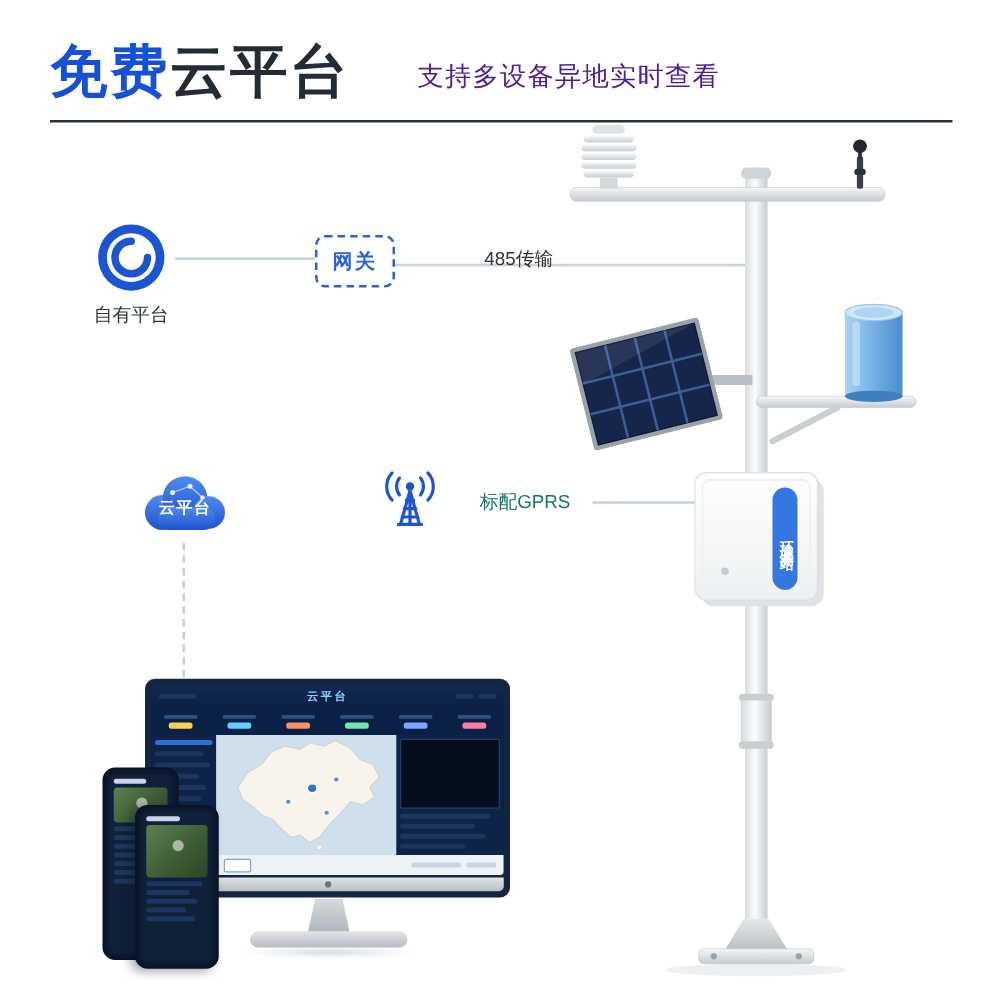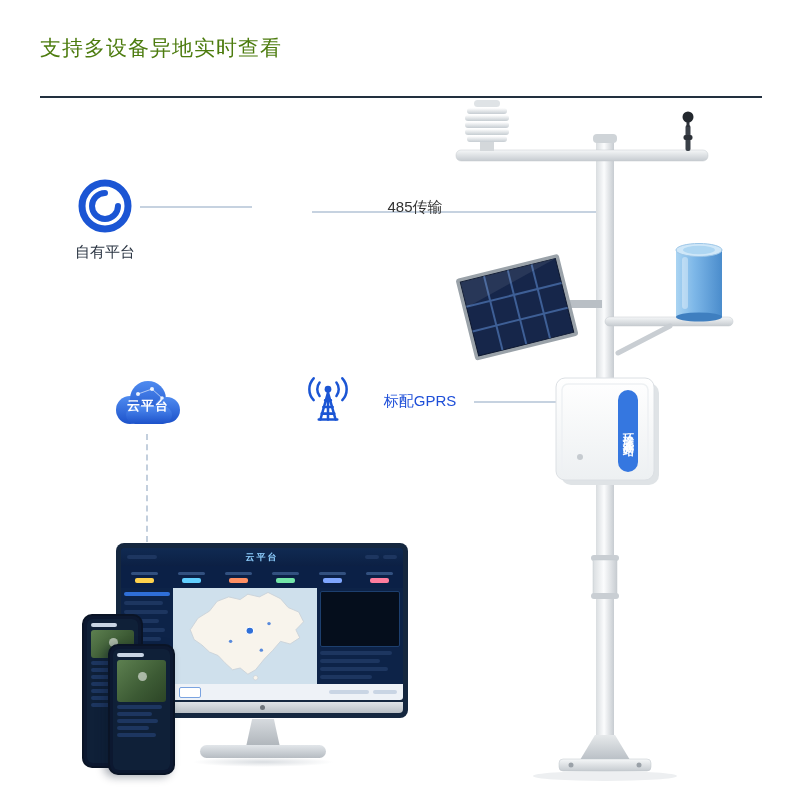--- a/index.html
+++ b/index.html
@@ -4,21 +4,21 @@
 <style>
   html,body{margin:0;padding:0;}
   .stage{position:relative;width:800px;height:800px;background:#ffffff;overflow:hidden;
          font-family:"Liberation Sans","DejaVu Sans",sans-serif;}
 
   
   .header{position:absolute;left:40px;top:34px;display:flex;align-items:flex-end;gap:18px;}
   .header .big{font-size:46px;font-weight:bold;line-height:1;letter-spacing:2px;}
   .header .big .hl{color:#1550d8;}
   .header .big .tl{color:#232c36;}
-  .header .sub{font-size:21px;color:#4d7c0f;padding-bottom:5px;letter-spacing:1px;}
+  .header .sub{font-size:21px;color:#4c1d95;padding-bottom:5px;letter-spacing:1px;margin-left:36px;}
   .divider{position:absolute;left:40px;top:96px;width:722px;height:2px;background:#22303f;}
 
   
   .abs{position:absolute;}
   .lbl{color:#2a3442;font-size:15px;text-align:center;}
   .line-h{border-top:2px solid #c6d2e0;height:0;}
   .line-v-dash{border-left:2px dashed #c3cfdd;width:0;}
   .gateway{position:absolute;left:252px;top:188px;width:60px;height:38px;border:2px dashed #2a62d9;
            border-radius:8px;background:#fff;display:flex;align-items:center;justify-content:center;
            color:#2a62d9;font-size:16px;font-weight:bold;letter-spacing:2px;z-index:2;}
@@ -78,32 +78,38 @@
              border-radius:10px;color:#fff;writing-mode:vertical-rl;text-orientation:upright;
              font-size:11px;letter-spacing:3px;display:flex;align-items:center;justify-content:center;
              z-index:3;font-weight:bold;}
 </style>
 </head>
 <body>
 
 <div class="stage">
 
   <div class="header">
+    <div class="big">
+      <span class="hl">免费</span><span class="tl">云平台</span>
+    </div>
     <div class="sub">支持多设备异地实时查看</div>
   </div>
   <div class="divider"></div>
 
   <svg class="abs" style="left:75px;top:176px;" width="60" height="60" viewBox="0 0 60 60">
     <circle cx="30" cy="30" r="23" fill="none" stroke="#1b55d4" stroke-width="7"></circle>
     <path d="M30 17 A13 13 0 1 0 43 30" fill="none" stroke="#1b55d4" stroke-width="6" stroke-linecap="round"></path>
   </svg>
   <div class="abs lbl" style="left:55px;top:243px;width:100px;">自有平台</div>
 
   <div class="abs line-h" style="left:140px;top:206px;width:112px;"></div>
 
+  <div class="gateway">
+    <span>网关</span>
+  </div>
 
   <div class="abs line-h" style="left:312px;top:211px;width:284px;"></div>
   <div class="abs lbl" style="left:355px;top:198px;width:120px;color:#333;">485传输</div>
 
   <svg class="abs" style="left:104px;top:370px;" width="88" height="62" viewBox="0 0 88 62">
     <defs>
       <linearGradient id="gCloud" x1="0" y1="0" x2="0" y2="1">
         <stop offset="0" stop-color="#4f8bf0"></stop>
           <stop offset="1" stop-color="#1d52ca"></stop>
       </linearGradient>
@@ -127,21 +133,21 @@
     <circle cx="32" cy="12" r="4" fill="#1b55d4"></circle>
     <g stroke="#1b55d4" stroke-width="3" stroke-linecap="round" fill="none">
       <path d="M32 16 L23 48 M32 16 L41 48 M32 16 L32 48"></path>
       <path d="M28.5 25 L35.5 25 M26.5 33 L37.5 33 M24.5 41 L39.5 41 M21 48 L43 48"></path>
       <path d="M22 4 A13 13 0 0 0 22 20"></path>
       <path d="M15 -1 A19 19 0 0 0 15 25"></path>
       <path d="M42 4 A13 13 0 0 1 42 20"></path>
       <path d="M49 -1 A19 19 0 0 1 49 25"></path>
     </g>
   </svg>
-  <div class="abs lbl" style="left:364px;top:392px;width:112px;color:#1d4ed8;">标配GPRS</div>
+  <div class="abs lbl" style="left:364px;top:392px;width:112px;color:#0f766e;">标配GPRS</div>
   <div class="abs line-h" style="left:474px;top:401px;width:82px;"></div>
 
   <div class="stand-neck"></div>
   <div class="stand-base"></div>
   <div class="monitor-shadow"></div>
   <div class="monitor">
     <div class="screen">
       <div class="topbar">
         <div class="sk sk-dim" style="position:absolute;left:6px;width:30px;"></div>
         <span class="dash-title">云平台</span>

